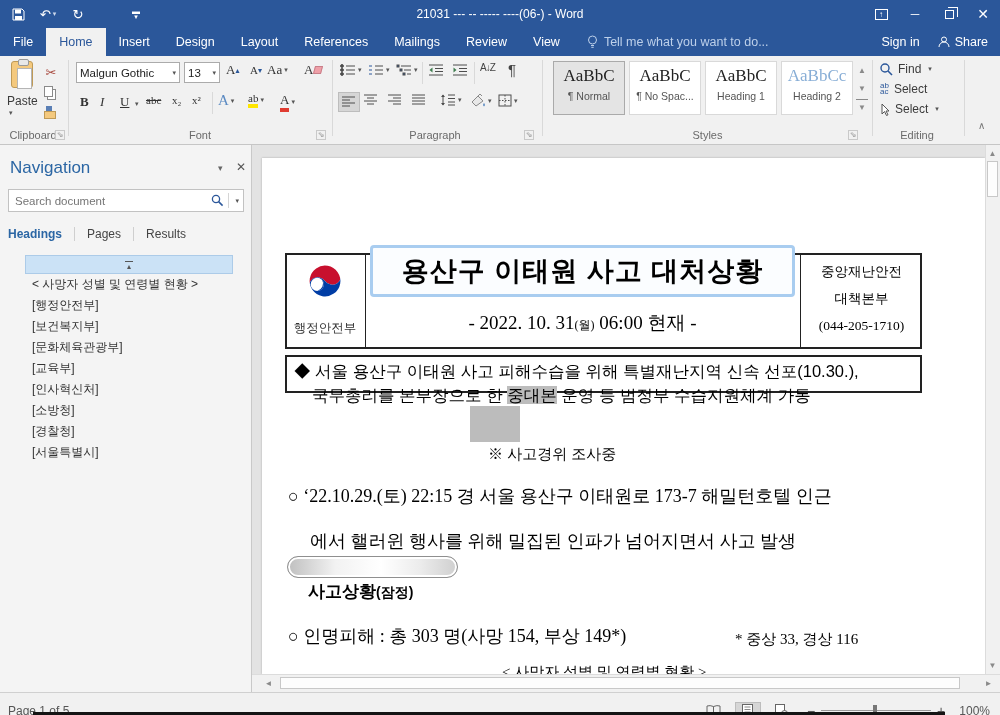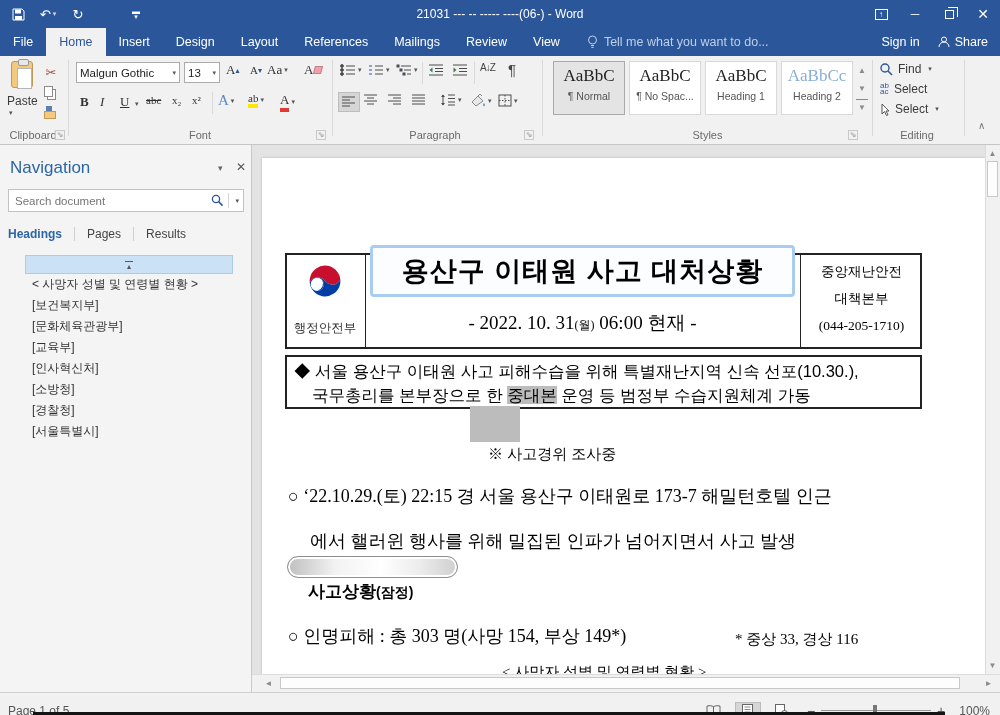--- a/index.html
+++ b/index.html
@@ -68,21 +68,21 @@
   .hdrtable{left:23px;top:95px;width:637px;height:96px;border:2px solid #222;}
   .cell-div1{left:103px;top:95px;width:1px;height:96px;background:#222;}
   .cell-div2{left:538px;top:95px;width:1px;height:96px;background:#222;}
   .titlebox{left:108px;top:87px;width:425px;height:52px;background:#fbfdff;border:3px solid #a9cdf0;border-radius:4px;display:flex;align-items:center;justify-content:center;}
   .doc-title{font-size:27px;font-weight:700;letter-spacing:1px;color:#000;font-family:"Liberation Sans",sans-serif;}
   .subtitle{left:108px;top:152px;width:425px;text-align:center;font-size:19px;}
   .subsmall{font-size:12px;}
   .orgcell{left:539px;top:100px;width:121px;text-align:center;font-size:13.5px;line-height:27px;}
   .logolabel{left:23px;top:162px;width:80px;text-align:center;font-size:12.5px;color:#333;}
 
-  .sumbox{left:23px;top:197px;width:637px;height:54px;border:2px solid #222;font-size:16.5px;line-height:24px;padding:2px 0 0 7px;font-family:"Liberation Sans",sans-serif;}
+  .sumbox{left:23px;top:197px;width:637px;height:38px;border:2px solid #222;font-size:16.5px;line-height:24px;padding:2px 0 0 7px;font-family:"Liberation Sans",sans-serif;}
   .hl{background:#bcbcbc;}
   .graysq{left:208px;top:248px;width:50px;height:36px;background:#bcbcbc;}
 
   .pill{border:1px solid #8f8f8f;border-radius:12px;background:linear-gradient(90deg,#bfbfbf,#f2f2f2 28%,#ffffff 55%,#ececec 78%,#cfcfcf);box-shadow:inset 0 0 0 2px #fff;display:flex;align-items:center;justify-content:center;}
   .pilltxt{font-size:17px;font-weight:700;color:#000;font-family:"Liberation Sans",sans-serif;}
   .bodyline{font-size:18px;white-space:nowrap;}
 
   
   .vscroll{left:985px;top:145px;width:15px;height:529px;background:#f1f1f1;border-left:1px solid #dcdcdc;}
   .vthumb{left:987px;top:161px;width:11px;height:36px;background:#fdfdfd;border:1px solid #c8c8c8;}
@@ -408,20 +408,21 @@
     <div class="abs navtabs">
       <span style="color:#2b66a4;font-weight:700;">Headings</span>
       <span class="sep"></span>
       <span>Pages</span>
       <span class="sep"></span>
       <span>Results</span>
     </div>
     <div class="abs navlist">
       <div class="navsel"><span class="topglyph">▴</span></div>
       <div class="navitem">&lt; 사망자 성별 및 연령별 현황 &gt;</div>
+      <div class="navitem">[행정안전부]</div>
       <div class="navitem">[보건복지부]</div>
       <div class="navitem">[문화체육관광부]</div>
       <div class="navitem">[교육부]</div>
       <div class="navitem">[인사혁신처]</div>
       <div class="navitem">[소방청]</div>
       <div class="navitem">[경찰청]</div>
       <div class="navitem">[서울특별시]</div>
     </div>
   </div>
 

